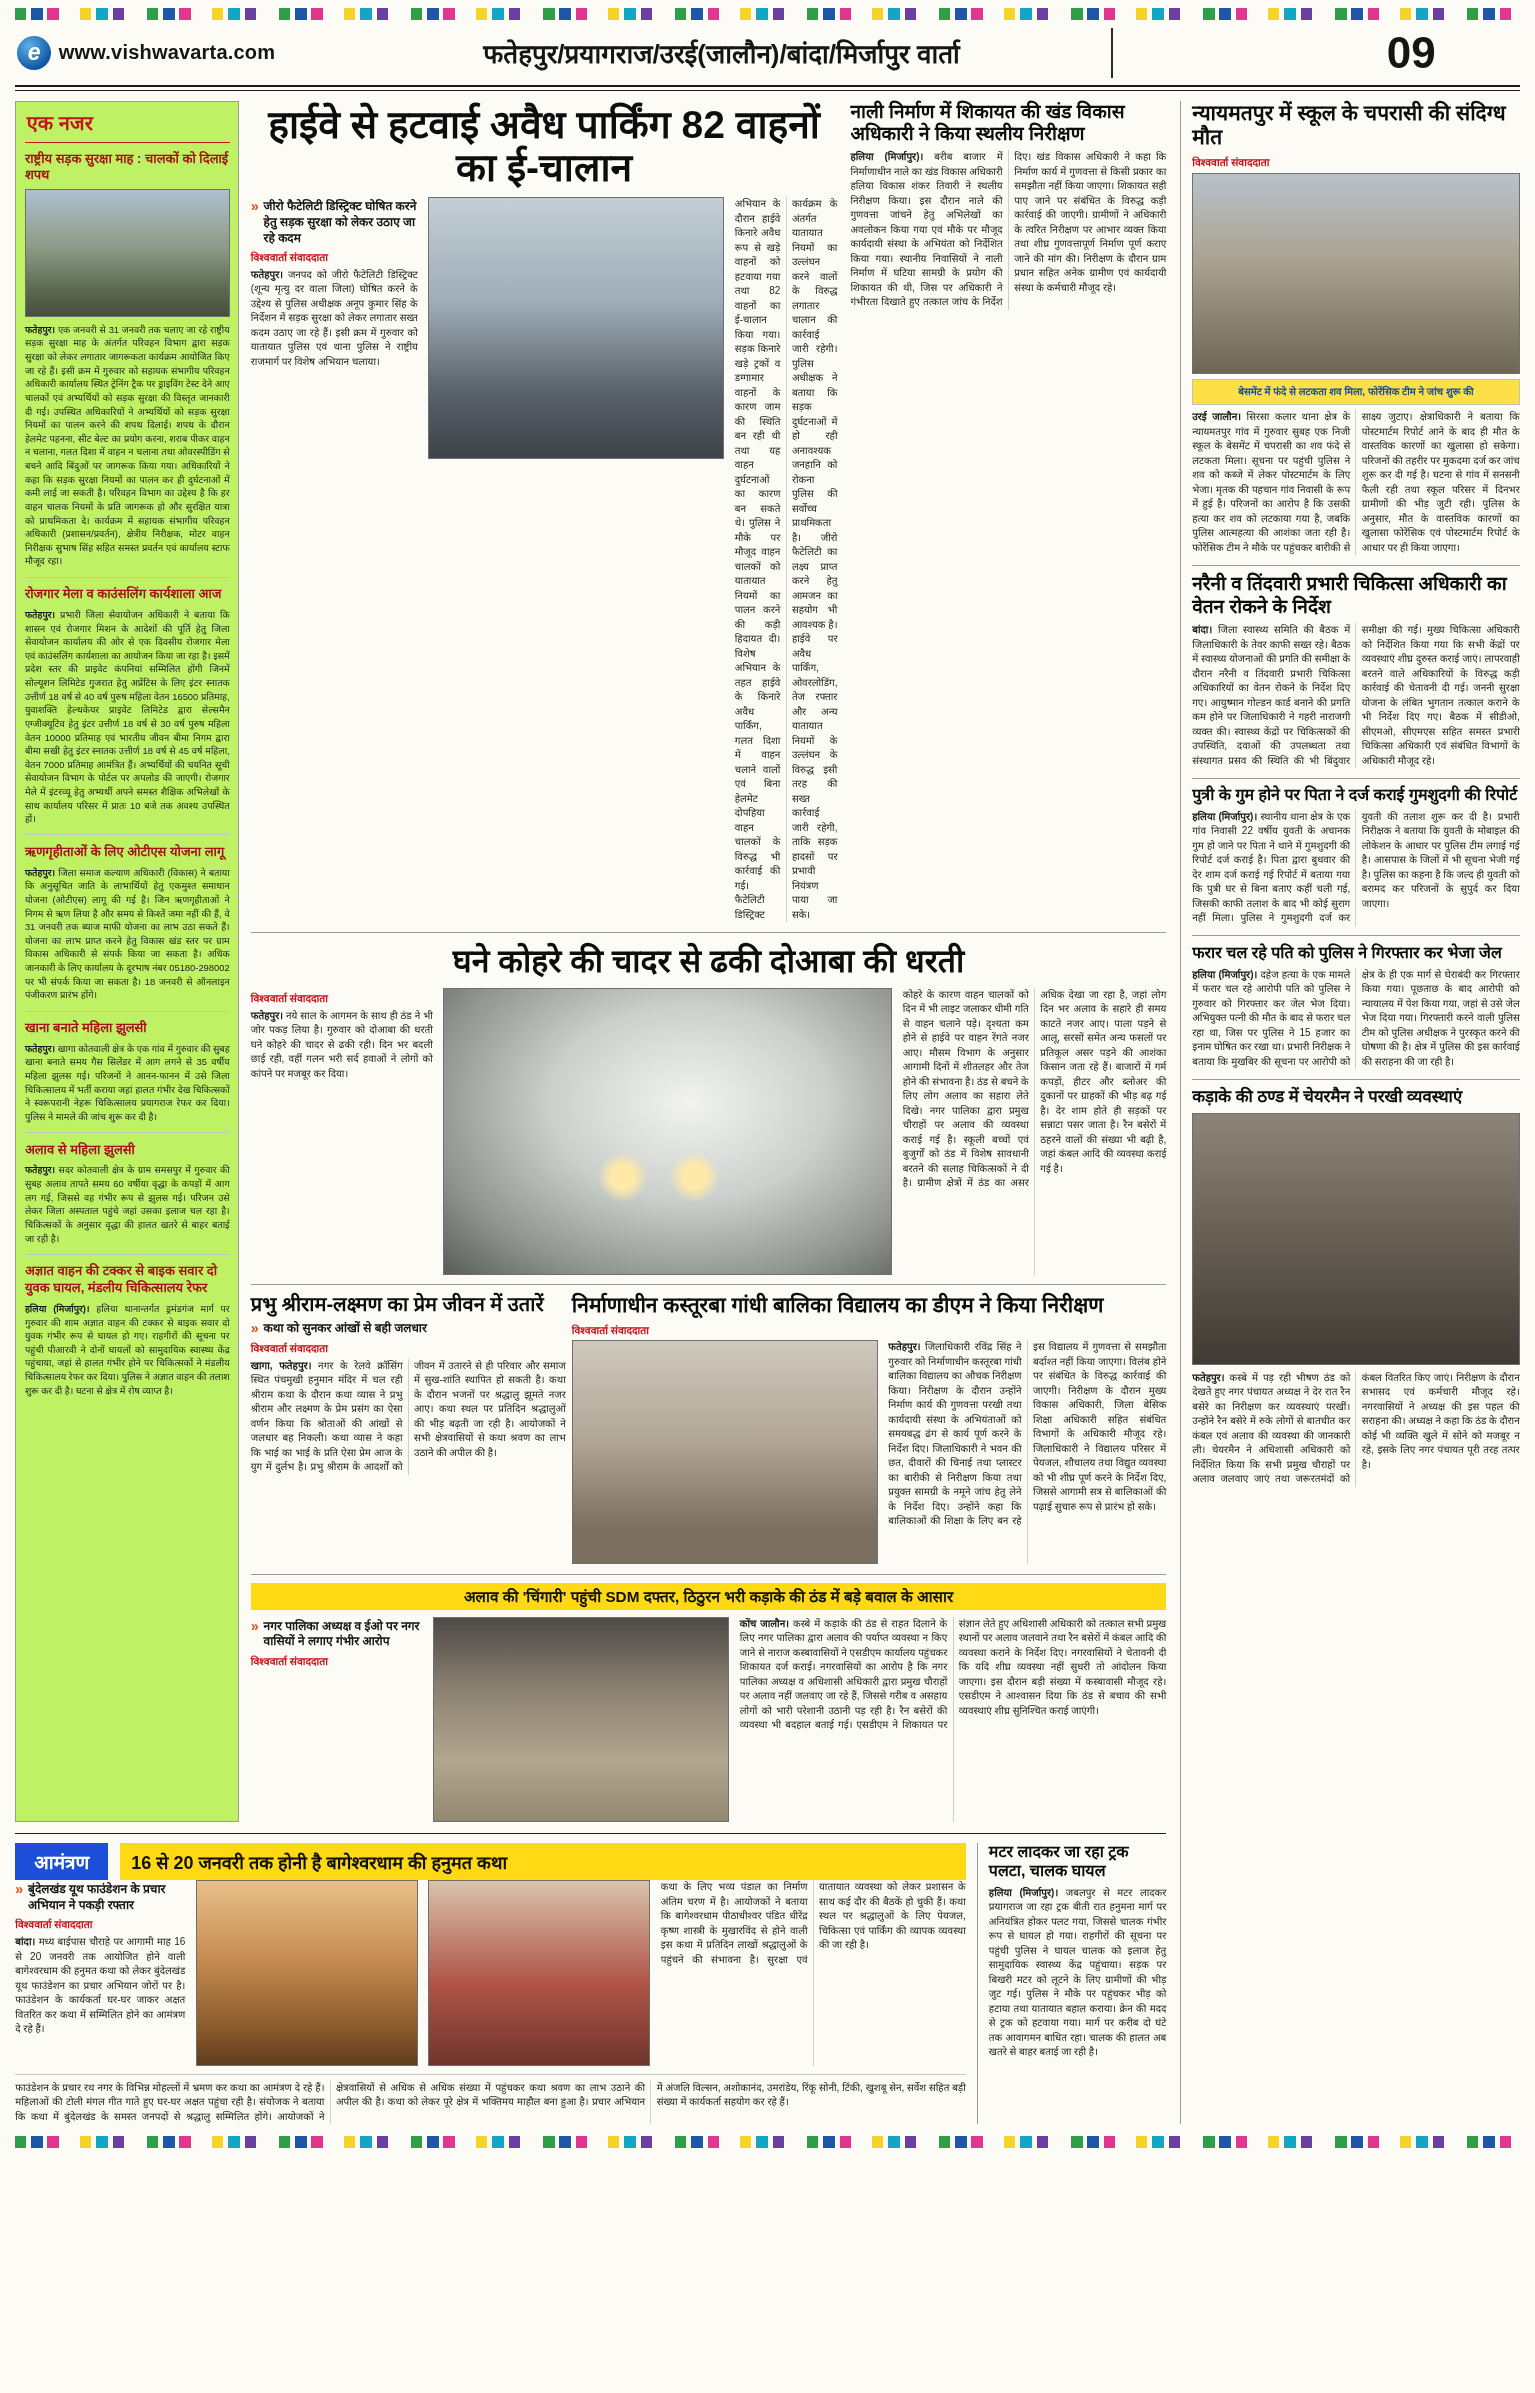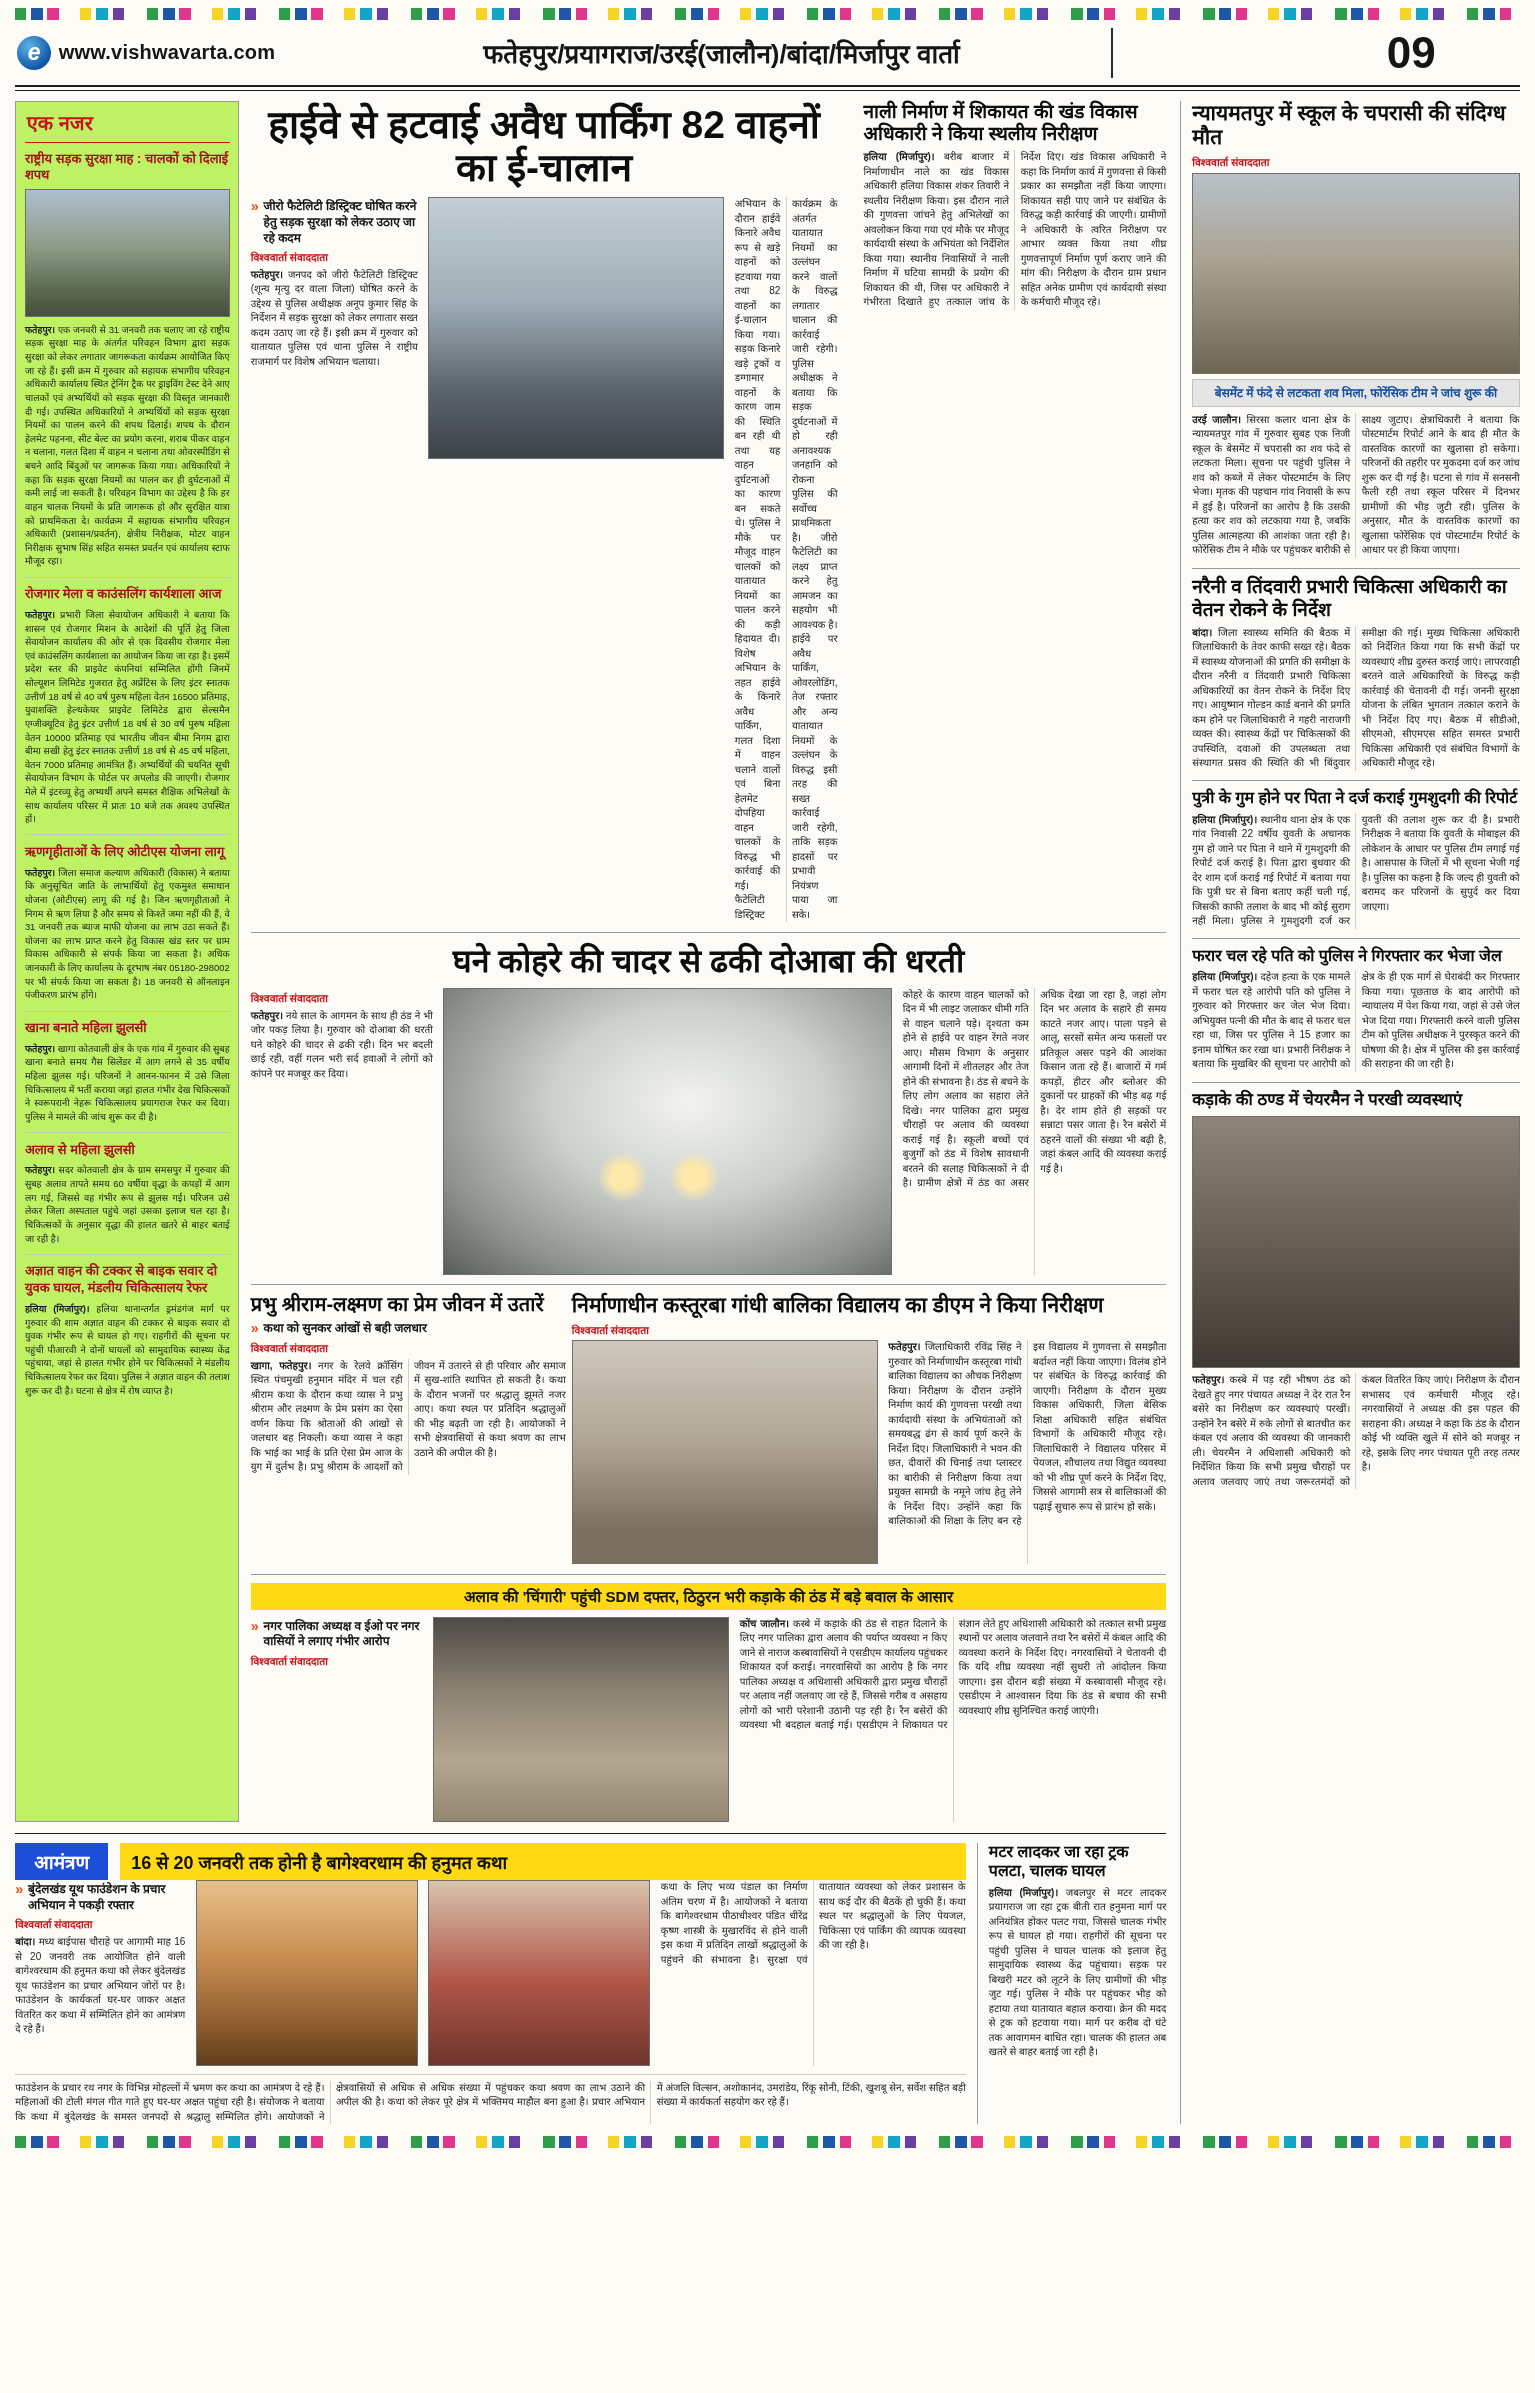--- a/index.html
+++ b/index.html
@@ -81,21 +81,21 @@
   .hanumant-content{display:grid;grid-template-columns:170px 222px 222px 1fr;gap:10.5px;}
   .photo-crowd{height:184px;background:linear-gradient(180deg,#e7c18a 0%,#c98f53 40%,#8a5a2c 80%,#5f3c1c 100%),
     radial-gradient(circle at 30% 30%,rgba(220,60,40,.45),transparent 30%);}
   .photo-woman{height:184px;background:linear-gradient(180deg,#d9c3ad 0%,#b05548 55%,#70352c 100%);}
   .hanumant-extra{margin-top:7.6px;border-top:1px solid #c9c9bd;padding-top:5.7px;}
   .matar-col{border-left:1px solid #9a9a9a;padding-left:10.5px;}
   .matar h4{font-size:16px;}
   
   .nyay h3{font-size:21px;}
   .photo-body{height:199px;background:linear-gradient(180deg,#b8c2c9 0%,#a9a18f 45%,#6d6654 100%);}
-  .highlight{background:#e5e5e5;border:1px solid #bfc4b4;color:#14509c;font-weight:800;font-size:12px;padding:4.8px 7.6px;margin:5.7px 0;text-align:center;line-height:1.35;}
+  .highlight{background:#fde047;border:1px solid #bfc4b4;color:#14509c;font-weight:800;font-size:10px;padding:4.8px 7.6px;margin:5.7px 0;text-align:center;line-height:1.35;}
   .naraini h3{font-size:19px;}
   .putri h4,.farar h4{font-size:16px;}
   .chairman h4{font-size:16.7px;}
   .photo-night{height:250px;background:linear-gradient(180deg,#8d857a 0%,#6b6257 45%,#3f3a33 100%),
     radial-gradient(circle at 70% 35%,rgba(255,240,200,.3),transparent 25%);}
   .mt6{margin-top:5.7px;}
 </style>
 </head>
 <body>
 
@@ -141,21 +141,21 @@
             <div class="body"><b>फतेहपुर।</b> <span>सदर कोतवाली क्षेत्र के ग्राम समसपुर में गुरुवार की सुबह अलाव तापते समय 60 वर्षीया वृद्धा के कपड़ों में आग लग गई, जिससे वह गंभीर रूप से झुलस गई। परिजन उसे लेकर जिला अस्पताल पहुंचे जहां उसका इलाज चल रहा है। चिकित्सकों के अनुसार वृद्धा की हालत खतरे से बाहर बताई जा रही है।</span></div>
           </div>
           <div class="ek-item">
             <div class="ek-title">अज्ञात वाहन की टक्कर से बाइक सवार दो युवक घायल, मंडलीय चिकित्सालय रेफर</div>
             <div class="body"><b>हलिया (मिर्जापुर)।</b> <span>हलिया थानान्तर्गत ड्रमंडगंज मार्ग पर गुरुवार की शाम अज्ञात वाहन की टक्कर से बाइक सवार दो युवक गंभीर रूप से घायल हो गए। राहगीरों की सूचना पर पहुंची पीआरवी ने दोनों घायलों को सामुदायिक स्वास्थ्य केंद्र पहुंचाया, जहां से हालत गंभीर होने पर चिकित्सकों ने मंडलीय चिकित्सालय रेफर कर दिया। पुलिस ने अज्ञात वाहन की तलाश शुरू कर दी है। घटना से क्षेत्र में रोष व्याप्त है।</span></div>
           </div>
         </aside>
 
         <div class="center">
 
-          <div class="row-a" style="display:grid;grid-template-columns:1.75fr 1fr;gap:26px;">
+          <div class="row-a" style="display:grid;grid-template-columns:1.75fr 1fr;gap:13px;">
             <div class="highway">
               <h1>हाईवे से हटवाई अवैध पार्किंग 82 वाहनों का ई-चालान</h1>
               <div class="highway-content">
                 <div>
                   <div class="kicker">
                       <span class="mark">»</span>
                       <span>जीरो फैटेलिटी डिस्ट्रिक्ट घोषित करने हेतु सड़क सुरक्षा को लेकर उठाए जा रहे कदम</span>
                     </div>
                   <div class="byline">विश्ववार्ता संवाददाता</div>
                   <div class="body"><b>फतेहपुर।</b> <span>जनपद को जीरो फैटेलिटी डिस्ट्रिक्ट (शून्य मृत्यु दर वाला जिला) घोषित करने के उद्देश्य से पुलिस अधीक्षक अनूप कुमार सिंह के निर्देशन में सड़क सुरक्षा को लेकर लगातार सख्त कदम उठाए जा रहे हैं। इसी क्रम में गुरुवार को यातायात पुलिस एवं थाना पुलिस ने राष्ट्रीय राजमार्ग पर विशेष अभियान चलाया।</span></div>

